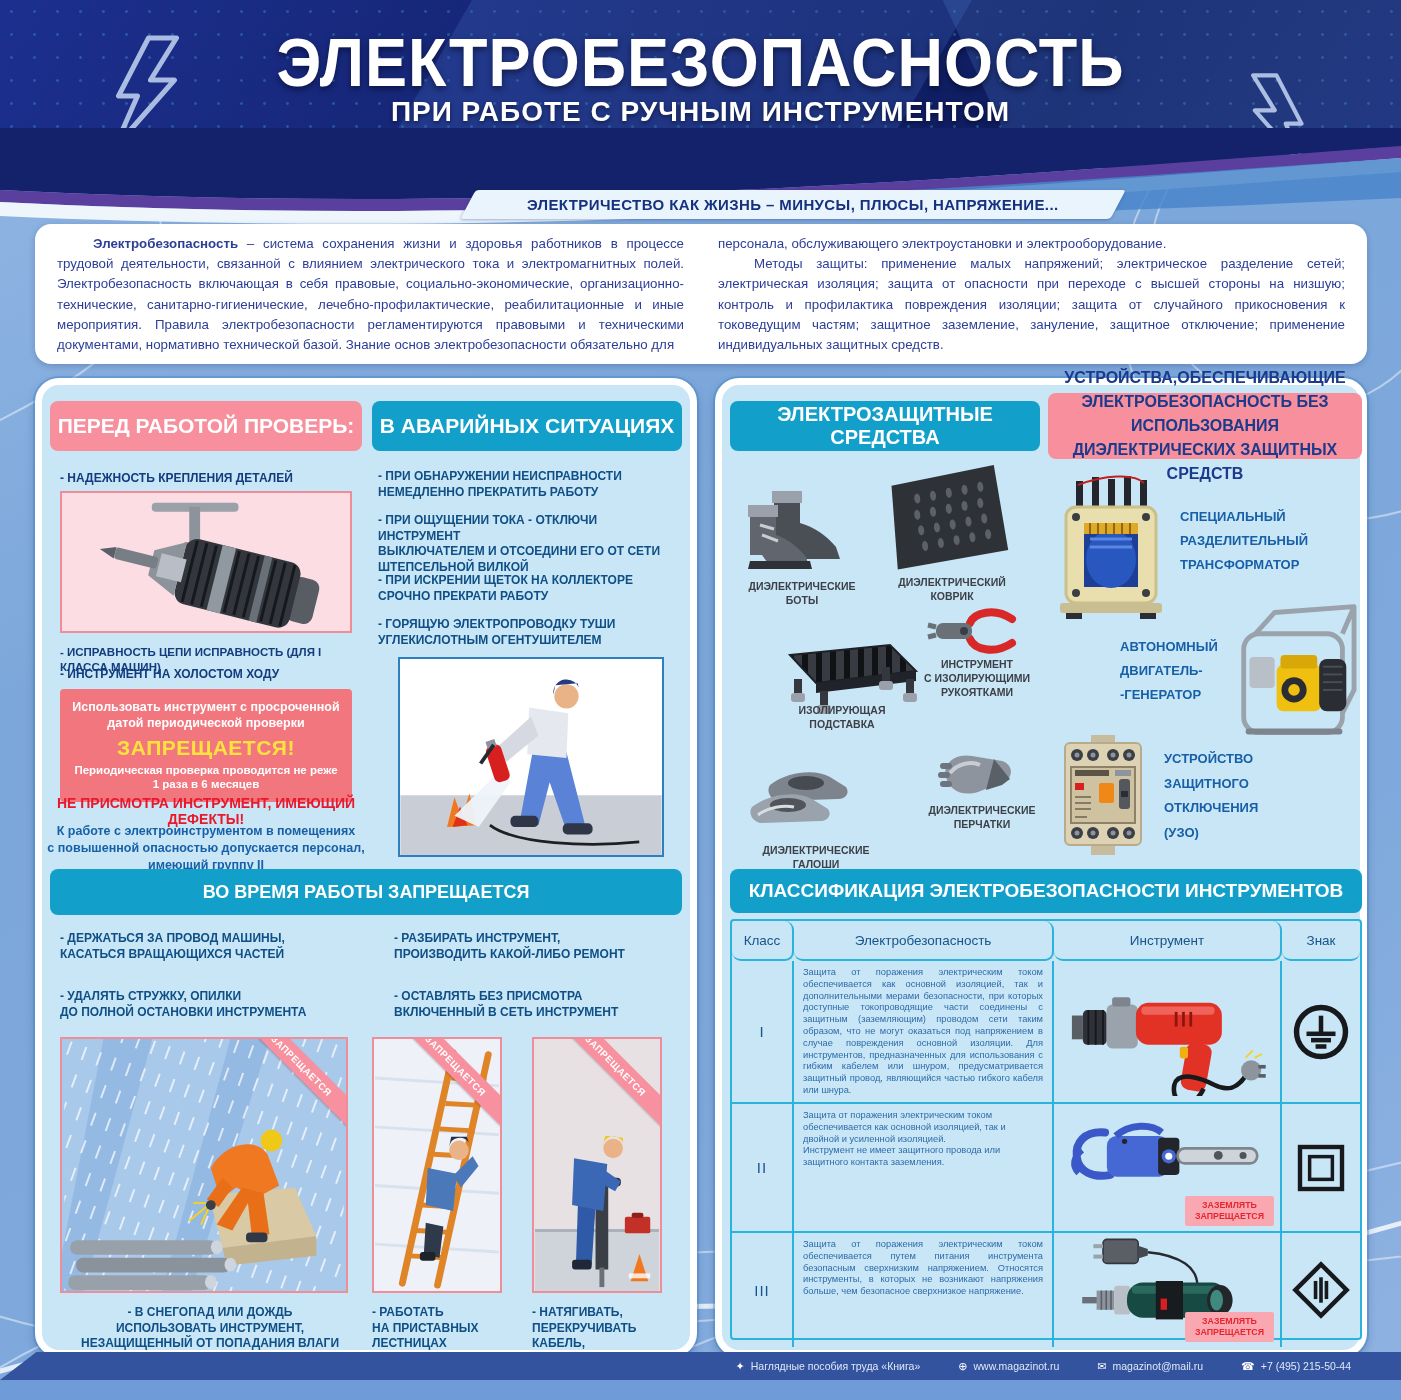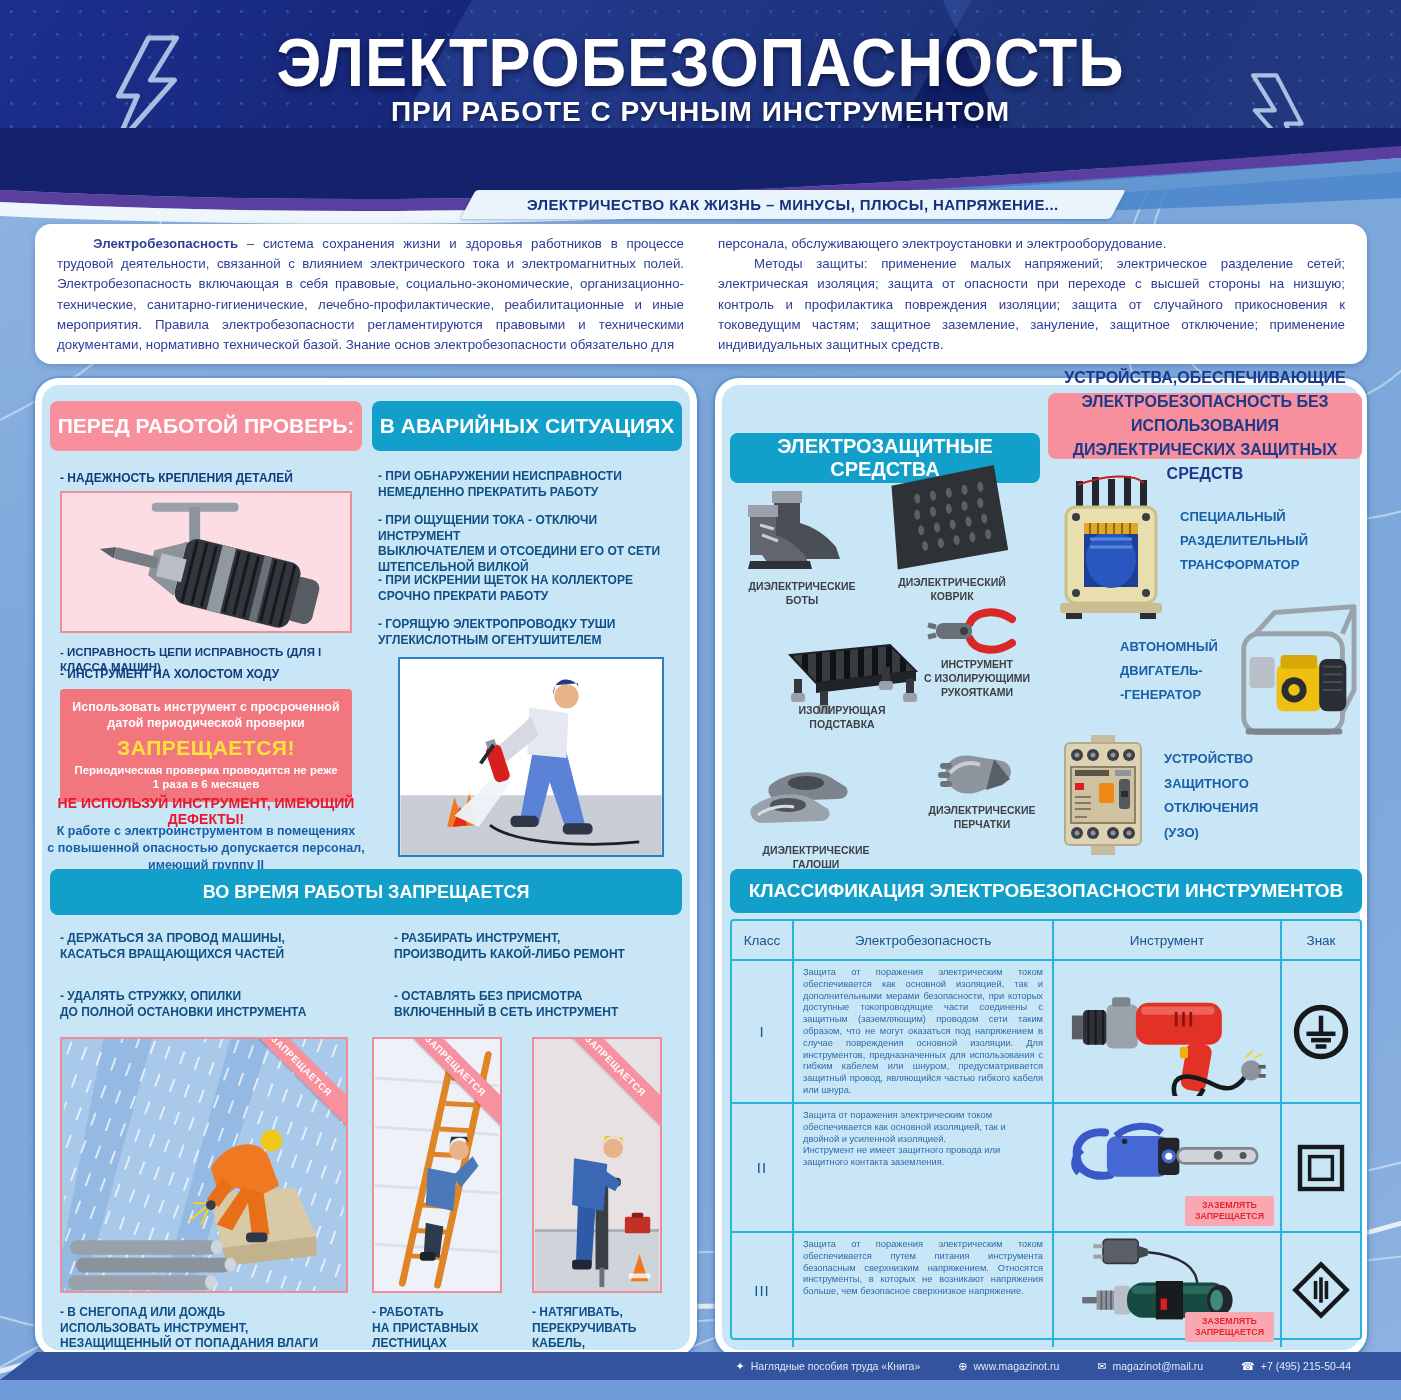--- a/index.html
+++ b/index.html
@@ -79,21 +79,21 @@
     white-space:pre-line; }
 
   
   .ctable { position:absolute; left:8px; top:534px; width:632px; height:421px; display:grid;
     grid-template-columns:62px 260px 228px 1fr; grid-template-rows:40px 143px 129px 1fr;
     border:2.5px solid #2ab4dc; border-radius:4px; }
   .tc { border-right:2.5px solid #2ab4dc; border-bottom:2.5px solid #2ab4dc; position:relative;
     display:flex; align-items:center; justify-content:center; }
   .tc:nth-child(4n) { border-right:none; }
   .tc.lastrow { border-bottom:none; }
-  .th { color:#17548c; font-size:13.5px; }
+  .th { color:#17548c; font-size:13.5px;border-radius:9px; }
   .klass { color:#17548c; font-size:15px; letter-spacing:1px; }
   .ttext { color:#2e6baa; font-size:9.3px; line-height:1.27; text-align:justify; padding:6px 9px;
     align-self:flex-start; }
   .badge { position:absolute; right:6px; bottom:5px; background:#f9a8b2; color:#e8252f;
     font-weight:bold; font-size:8.8px; line-height:1.25; text-align:center; padding:4px 10px;
     white-space:pre-line; border-radius:2px; }
 
   
   .footer { position:absolute; left:0; top:1352px; width:1401px; height:28px; background:#33539e;
     clip-path:polygon(2.6% 0, 100% 0, 100% 100%, 0 100%);
@@ -195,21 +195,21 @@
 
     <div class="bullet navy" style="left:18px; top:260px; width:310px; font-size:11.5px;">- ИСПРАВНОСТЬ ЦЕПИ ИСПРАВНОСТЬ (ДЛЯ I КЛАССА МАШИН)</div>
     <div class="bullet navy" style="left:18px; top:282px; width:310px;">- ИНСТРУМЕНТ НА ХОЛОСТОМ ХОДУ</div>
 
     <div class="redbox" style="left:18px; top:304px; width:292px;">
       <div class="l1">Использовать инструмент с просроченной датой периодической проверки</div>
       <div class="warn">ЗАПРЕЩАЕТСЯ!</div>
       <div class="l2">Периодическая проверка проводится не реже 1 раза в 6 месяцев</div>
     </div>
 
-    <div class="red-line" style="left:4px; top:410px; width:320px;">НЕ ИСПОЛЬЗУЙ ИНСТРУМЕНТ, ИМЕЮЩИЙ ДЕФЕКТЫ!</div>
+    <div class="red-line" style="left:4px; top:410px; width:320px;">НЕ ПРИСМОТРА ИНСТРУМЕНТ, ИМЕЮЩИЙ ДЕФЕКТЫ!</div>
     <div class="note-blue" style="left:4px; top:438px; width:320px; white-space:pre-line;">К работе с электроинструментом в помещениях
 с повышенной опасностью допускается персонал,
 имеющий группу II</div>
 
     <div class="bullet" style="left:336px; top:84px; width:300px;">- ПРИ ОБНАРУЖЕНИИ НЕИСПРАВНОСТИ
 НЕМЕДЛЕННО ПРЕКРАТИТЬ РАБОТУ</div>
     <div class="bullet" style="left:336px; top:128px; width:300px;">- ПРИ ОЩУЩЕНИИ ТОКА - ОТКЛЮЧИ ИНСТРУМЕНТ
 ВЫКЛЮЧАТЕЛЕМ И ОТСОЕДИНИ ЕГО ОТ СЕТИ
 ШТЕПСЕЛЬНОЙ ВИЛКОЙ</div>
     <div class="bullet" style="left:336px; top:188px; width:300px;">- ПРИ ИСКРЕНИИ ЩЕТОК НА КОЛЛЕКТОРЕ
@@ -334,34 +334,34 @@
         <polygon points="44,168 62,172 58,232 42,228" fill="#2e5aa8"></polygon>
         <rect x="38" y="226" width="20" height="10" rx="3" fill="#202838"></rect>
         <polygon points="40,122 74,128 70,176 38,170" fill="#3a68b4"></polygon>
         <polygon points="68,132 88,146 82,156 64,146" fill="#3a68b4"></polygon>
         <circle cx="80" cy="112" r="10" fill="#eab287"></circle>
         <path d="M69,110 a11 11 0 0 1 21,-4 l0,-5 -18,-2 z" fill="#f0c818"></path>
       </svg>
       <div class="ribbon">ЗАПРЕЩАЕТСЯ</div>
     </div>
 
-    <div class="bullet" style="left:18px; top:920px; width:300px; font-size:12px;">- В СНЕГОПАД ИЛИ ДОЖДЬ
+    <div class="bullet" style="left:18px; top:920px; width:300px; font-size:12px;text-align:center;">- В СНЕГОПАД ИЛИ ДОЖДЬ
 ИСПОЛЬЗОВАТЬ ИНСТРУМЕНТ,
 НЕЗАЩИЩЕННЫЙ ОТ ПОПАДАНИЯ ВЛАГИ</div>
     <div class="bullet" style="left:330px; top:920px; width:150px; font-size:12px;">- РАБОТАТЬ
 НА ПРИСТАВНЫХ
 ЛЕСТНИЦАХ</div>
     <div class="bullet" style="left:490px; top:920px; width:160px; font-size:12px;">- НАТЯГИВАТЬ,
 ПЕРЕКРУЧИВАТЬ КАБЕЛЬ,
 СТАВИТЬ НА НЕГО ГРУЗ</div>
   </div>
 
   <div class="panel panel-right">
 
-    <div class="band teal" style="left:8px; top:16px; width:310px; height:50px; font-size:20px;margin-top:32px;">ЭЛЕКТРОЗАЩИТНЫЕ СРЕДСТВА</div>
+    <div class="band teal" style="left:8px; top:16px; width:310px; height:50px; font-size:20px;">ЭЛЕКТРОЗАЩИТНЫЕ СРЕДСТВА</div>
     <div class="band pink" style="left:326px; top:8px; width:314px; height:66px; font-size:16px; color:#1b3a8c; line-height:1.5; white-space:pre-line;">УСТРОЙСТВА,ОБЕСПЕЧИВАЮЩИЕ
 ЭЛЕКТРОБЕЗОПАСНОСТЬ БЕЗ ИСПОЛЬЗОВАНИЯ
 ДИЭЛЕКТРИЧЕСКИХ ЗАЩИТНЫХ СРЕДСТВ</div>
 
     <svg class="abs" style="left:18px; top:102px;" width="104" height="88" viewBox="0 0 104 88">
       <path d="M34,6 h26 v30 c14,4 26,12 36,24 l4,12 h-40 l-10,-14 h-16 z" fill="#4a4f56"></path>
       <rect x="32" y="4" width="30" height="12" fill="#9aa1aa"></rect>
       <path d="M10,20 h26 v28 c12,4 22,12 30,22 l4,12 h-38 l-10,-14 h-12 z" fill="#61666e"></path>
       <rect x="8" y="18" width="30" height="12" fill="#9aa1aa"></rect>
       <path d="M10,74 h60 l2,8 h-64 z" fill="#2e3238"></path>

